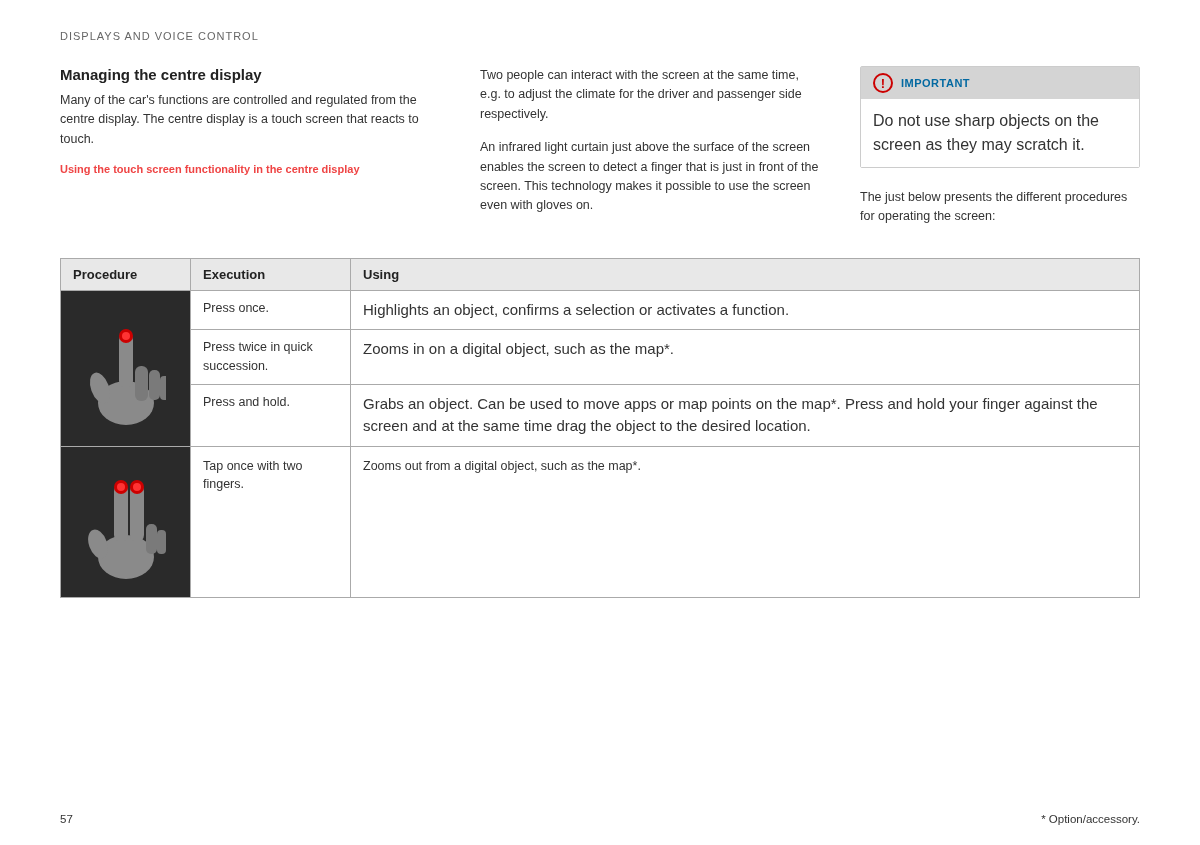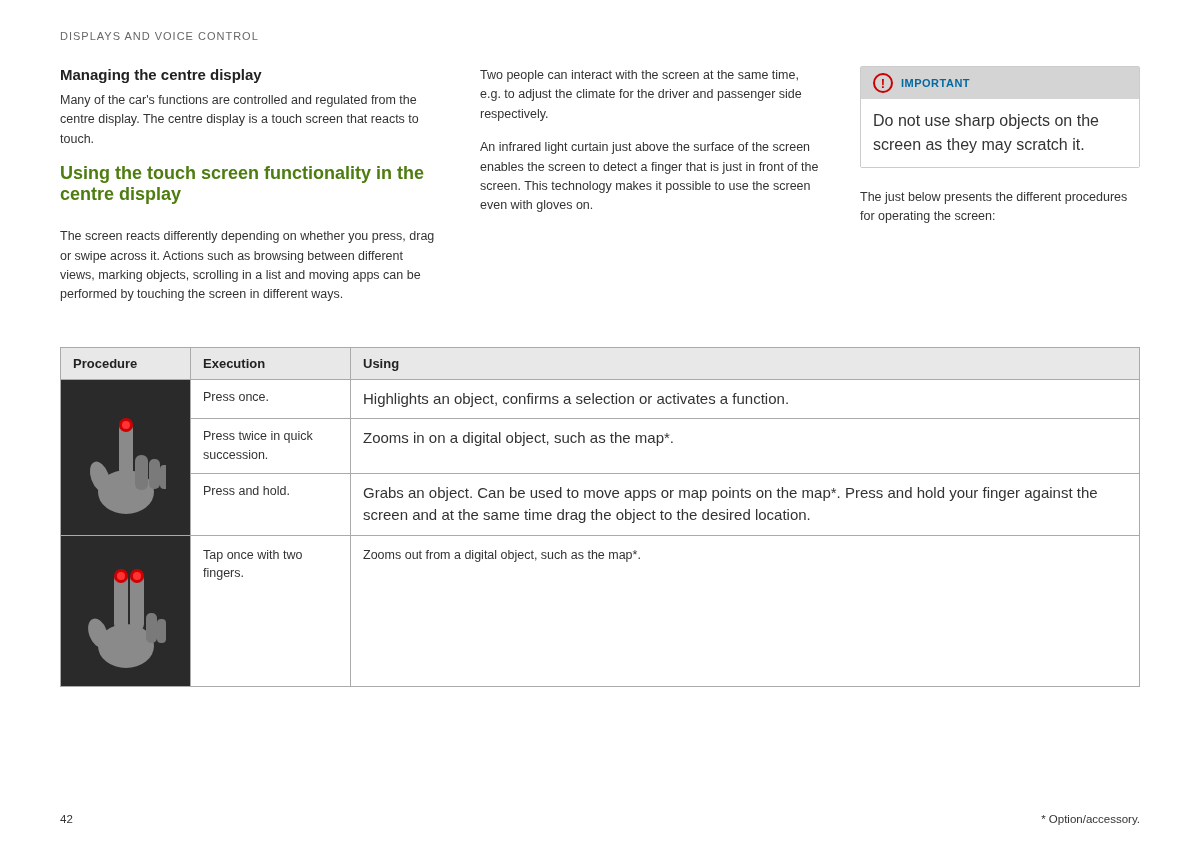--- a/index.html
+++ b/index.html
@@ -49,24 +49,24 @@
     }
 
     .body-text {
       font-size: 12.5px;
       line-height: 1.55;
       color: #333;
       margin-bottom: 14px;
     }
 
     .sub-title {
-      font-size: 18px;
-      font-weight: bold;
-      margin-bottom: 22px;
-      color: #4d7c0f;
+      font-size: 11px;
+      font-weight: bold;
+      margin-bottom: 4px;
+      color: #ef4444;
     }
 
     .important-box {
       border: 1.5px solid #ccc;
       border-radius: 2px;
     }
 
     .important-header {
       background: #d4d4d4;
       padding: 6px 12px;
@@ -206,21 +206,20 @@
 <div class="page-header">
   <span>DISPLAYS AND VOICE CONTROL</span>
 </div>
 
 <div class="two-col">
 
   <div class="col-left">
     <div class="section-title">Managing the centre display</div>
     <div class="body-text">Many of the car's functions are controlled and regulated from the centre display. The centre display is a touch screen that reacts to touch.</div>
     <div class="sub-title">Using the touch screen functionality in the centre display</div>
-    <div class="body-text">The screen reacts differently depending on whether you press, drag or swipe across it. Actions such as browsing between different views, marking objects, scrolling in a list and moving apps can be performed by touching the screen in different ways.</div>
   </div>
 
   <div class="col-middle">
     <div class="body-text">Two people can interact with the screen at the same time, e.g. to adjust the climate for the driver and passenger side respectively.</div>
     <div class="body-text">An infrared light curtain just above the surface of the screen enables the screen to detect a finger that is just in front of the screen. This technology makes it possible to use the screen even with gloves on.</div>
   </div>
 
   <div class="col-right">
     <div class="important-box">
       <div class="important-header">
@@ -334,15 +333,15 @@
         </td>
         <td>
           <span>Zooms out from a digital object, such as the map*.</span>
         </td>
       </tr>
     </tbody>
   </table>
 </div>
 
 <div class="page-footer">
-  <span>42</span>
+  <span>57</span>
   <span>* Option/accessory.</span>
 </div>
 
 </body></html>

